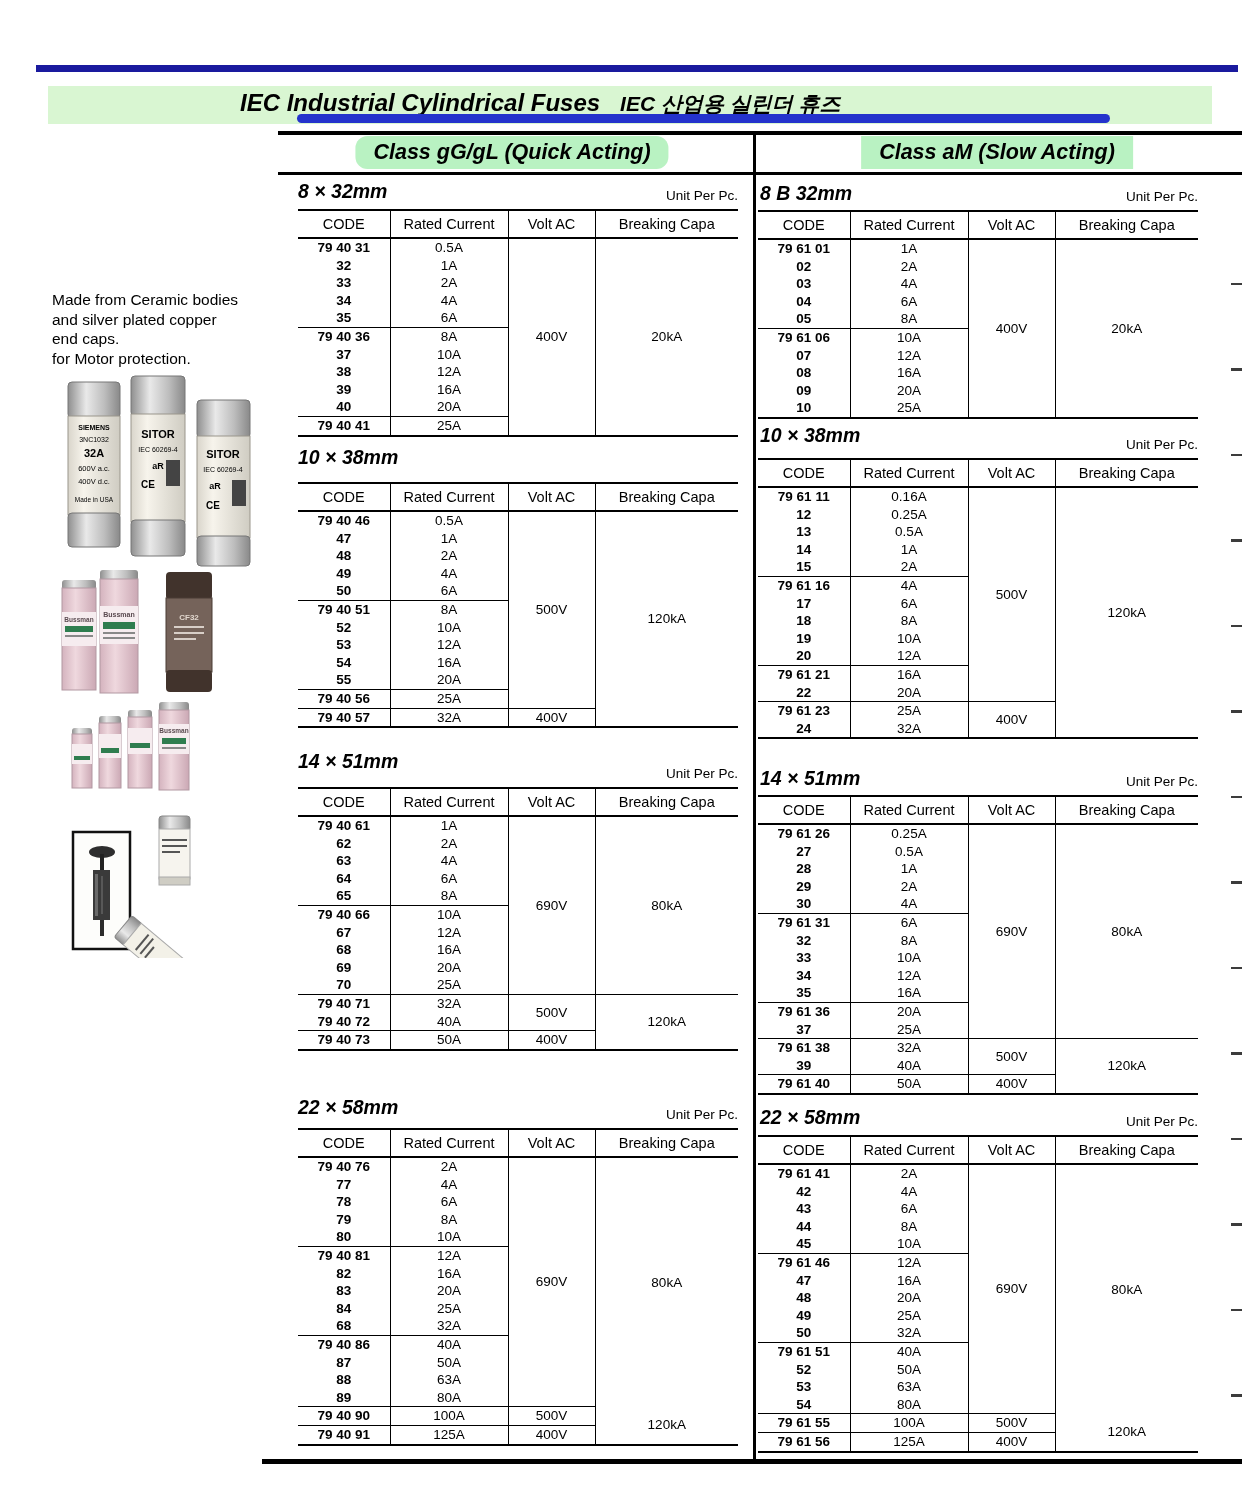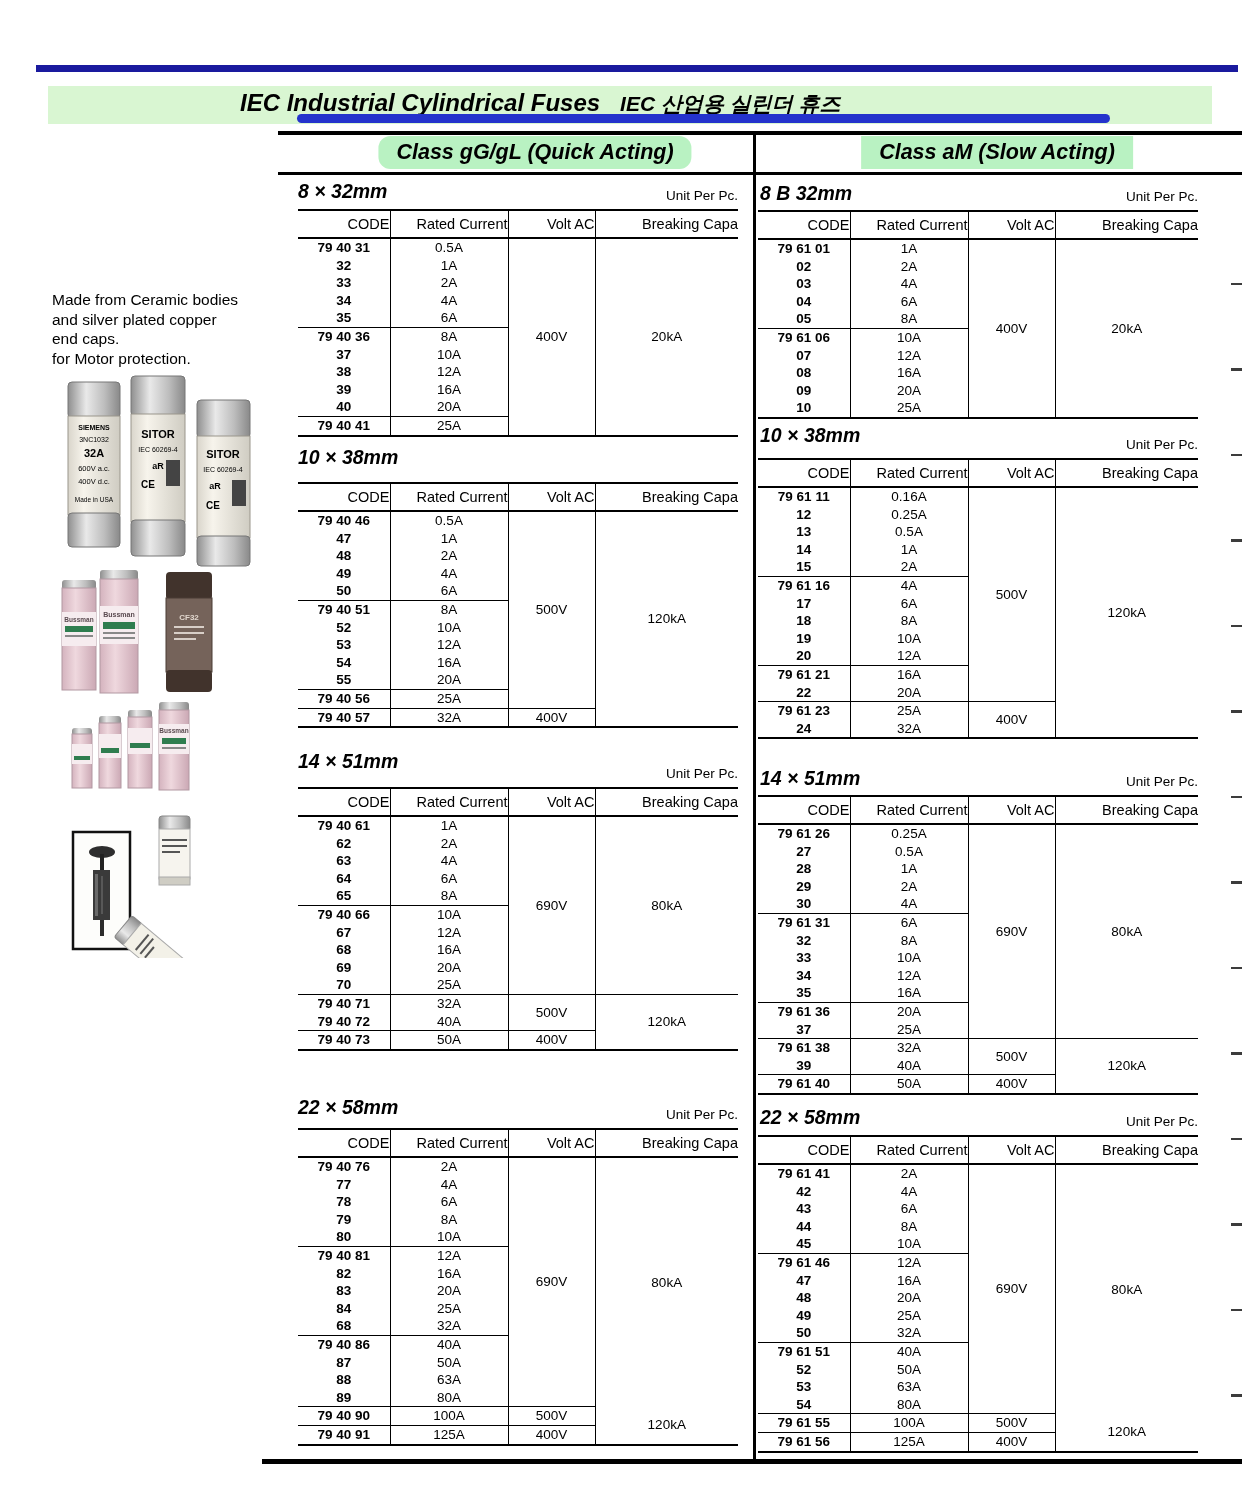--- a/index.html
+++ b/index.html
@@ -31,21 +31,21 @@
   .class-hdr{top:136px;height:33px;transform:translateX(-50%);
     background:#b9f2c2;display:flex;align-items:center;padding:0 18px;
     font-style:italic;font-weight:bold;font-size:21.5px;white-space:nowrap;}
   
   .size-title{font-style:italic;font-weight:bold;font-size:19.5px;white-space:nowrap;}
   .unit{width:440px;text-align:right;font-size:13.5px;white-space:nowrap;}
   
   table.fuse{border-collapse:collapse;table-layout:fixed;width:440px;
     border-top:2.5px solid #000;border-bottom:2.5px solid #000;}
   table.fuse th{border-bottom:2.5px solid #000;border-right:1.5px solid #000;
-    font-weight:normal;font-size:14.5px;height:26px;padding:0;text-align:right;}
+    font-weight:normal;font-size:14.5px;height:26px;padding:0;text-align:center;}
   table.fuse th:last-child{border-right:none;}
   table.fuse td{height:17.6px;padding:0;font-size:13.5px;text-align:center;vertical-align:middle;line-height:1;}
   td.c0{border-right:1.5px solid #000;text-align:right;padding-right:16px;font-weight:bold;}
   td.c1{border-right:1.5px solid #000;}
   td.c2{border-right:1.5px solid #000;}
   td.big{font-size:14.5px;}
   td.bt{border-top:1.5px solid #000;}
   svg text{font-family:"Liberation Sans",sans-serif;}
 </style>
 </head>
@@ -205,21 +205,21 @@
       <rect x="0" y="68" width="28" height="14" rx="3" fill="url(#silver)" stroke="#888"></rect>
     </g>
   </svg>
 
   <div class="abs line-top"></div>
   <div class="abs line-mid"></div>
   <div class="abs divider"></div>
   <div class="abs line-bottom"></div>
   <div class="abs scan-ticks"></div>
 
-  <div class="abs class-hdr" style="left:535px;border-radius:12px;">Class gG/gL (Quick Acting)</div>
+  <div class="abs class-hdr" style="left:512px;border-radius:12px;">Class gG/gL (Quick Acting)</div>
   <div class="abs class-hdr" style="left:997px;">Class aM (Slow Acting)</div>
 
   <div class="abs size-title" style="left:298px;top:180px;">8 × 32mm</div>
   <div class="abs unit" style="left:298px;top:188px;">Unit Per Pc.</div>
   <table class="fuse abs" style="left:298px;top:209px;">
       <colgroup>
         <col style="width:92px">
         <col style="width:118px">
         <col style="width:87px">
         <col style="width:143px">

